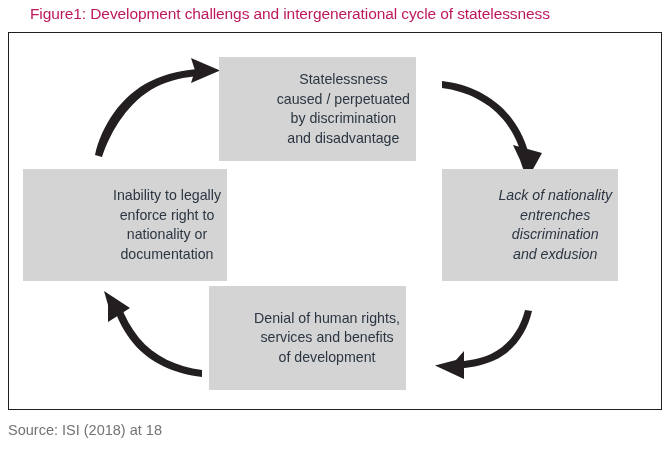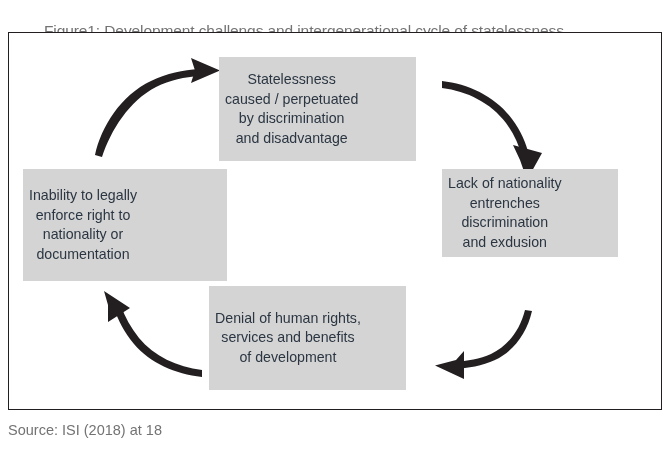--- a/index.html
+++ b/index.html
@@ -12,29 +12,28 @@
     height: 453px;
     position: relative;
     overflow: hidden;
     font-family: "Liberation Sans", "DejaVu Sans", sans-serif;
     color: #2b3642;
   }
 
   
   .figure-title {
     position: absolute;
-    left: 44px;
+    left: 30px;
     top: 4px;
     width: 620px;
     font-size: 15.5px;
     line-height: 20px;
     letter-spacing: -0.1px;
-    color: #737373;
+    color: #be185d;
     white-space: nowrap;
-    margin-top: 17px;
   }
 
   
   .diagram-frame {
     position: absolute;
     left: 8px;
     top: 32px;
     width: 654px;
     height: 378px;
     border: 1.2px solid #231f20;
@@ -49,34 +48,34 @@
     width: 100%;
     height: 100%;
   }
 
   
   .node-box {
     position: absolute;
     background: #d4d4d4;
     display: flex;
     align-items: center;
-    justify-content: flex-start;
+    justify-content: flex-end;
     text-align: center;
     box-sizing: border-box;
     font-size: 14.2px;
     line-height: 19.5px;
     color: #2b3642;
     padding: 4px 6px;
   }
   .node-box span { display: block; white-space: pre-line; }
 
   
   .node-top    { left: 210px; top: 24px;  width: 197px; height: 104px; }
   
-  .node-right  { left: 433px; top: 136px; width: 176px; height: 88px; }
+  .node-right  { left: 433px; top: 136px; width: 176px; height: 112px; font-style: italic; }
   
   .node-bottom { left: 200px; top: 253px; width: 197px; height: 104px; }
   
   .node-left   { left: 14px;  top: 136px; width: 204px; height: 112px; }
 
   
   .arrow-layer {
     position: absolute;
     left: 0; top: 0;
     width: 654px;

